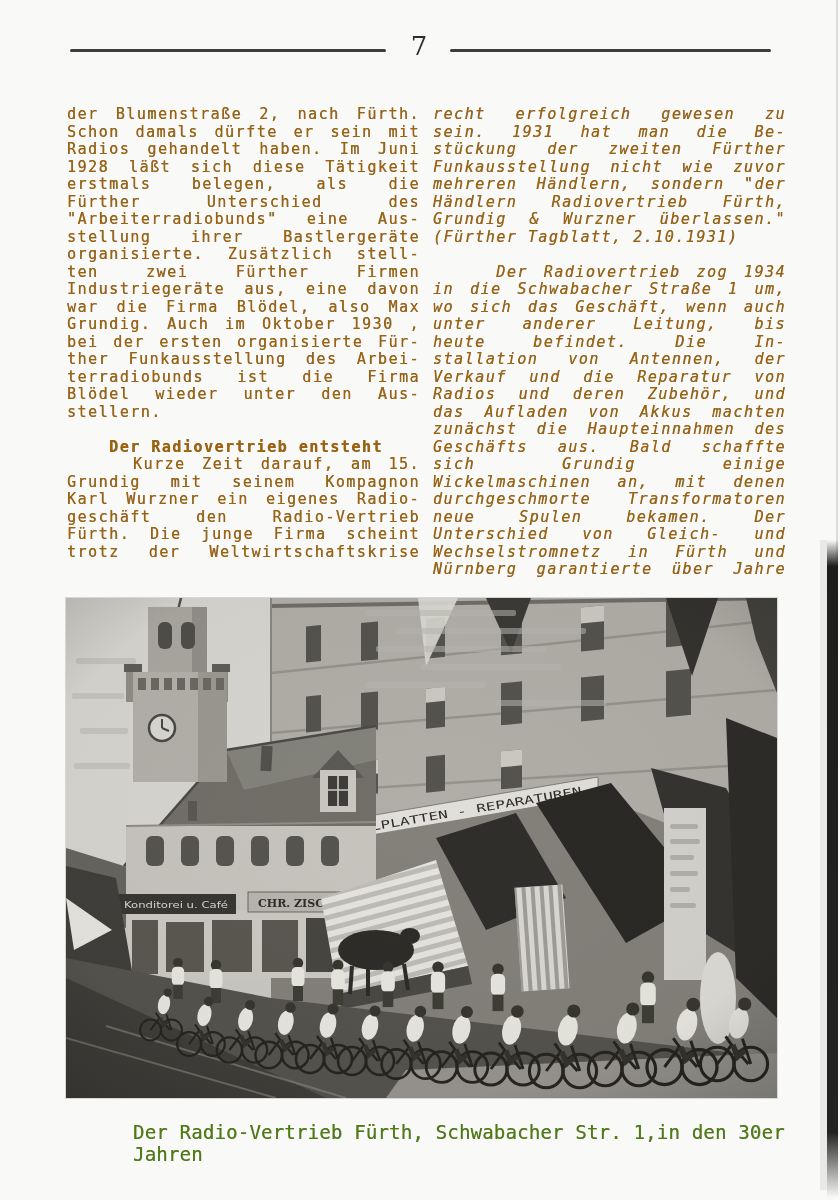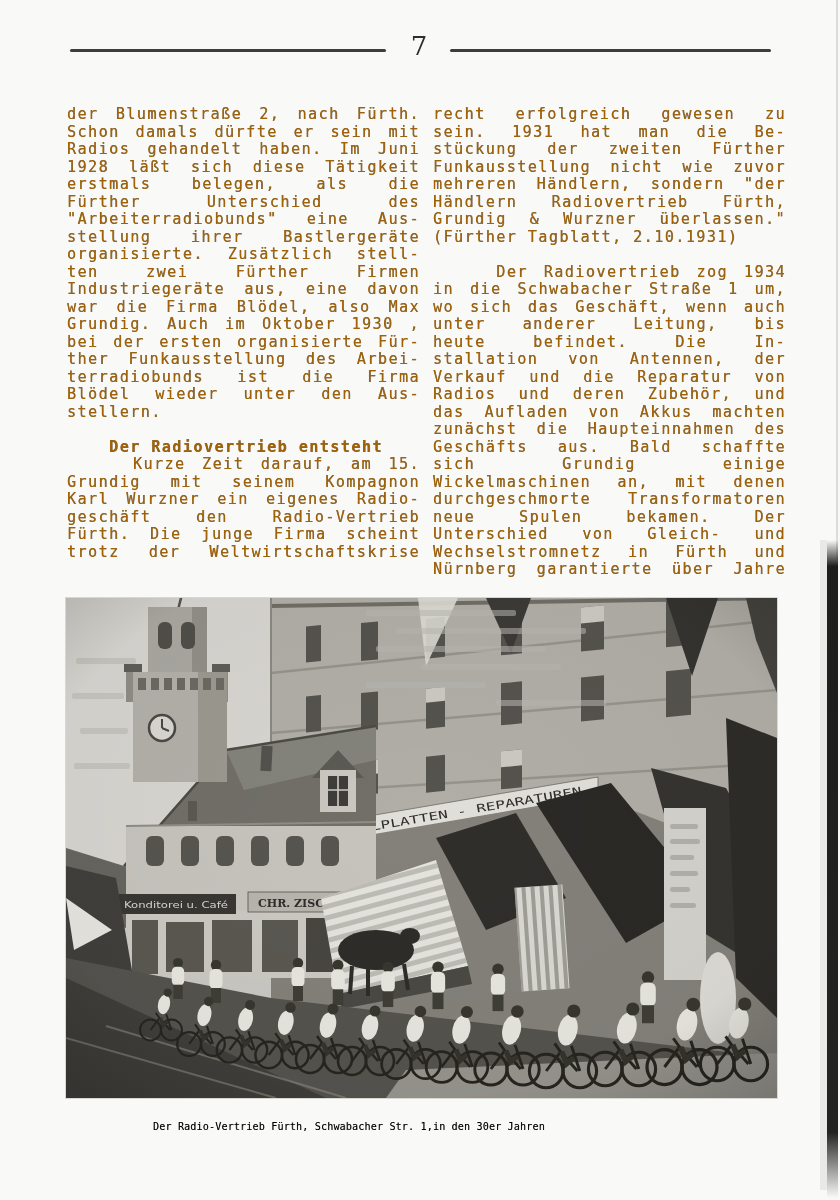--- a/index.html
+++ b/index.html
@@ -8,31 +8,31 @@
   
   .rule{position:absolute;height:3px;background:#3d3d3d;border-radius:2px;}
   .rule.left{left:70px;top:49px;width:316px;}
   .rule.right{left:450px;top:49px;width:321px;}
   .pagenum{position:absolute;left:402px;top:31px;width:34px;text-align:center;
            font-family:"DejaVu Serif",serif;font-size:26px;color:#2e2e2e;}
   
   .col{position:absolute;top:106px;width:353px;font-size:15px;line-height:17.5px;
        letter-spacing:1.5px;color:#a16207;text-shadow:0.3px 0 0 rgba(20,20,20,.55);}
   .col.left{left:67px;}
-  .col.right{left:433px;}
+  .col.right{left:433px;font-style:italic;}
   .block.mt{margin-top:17.5px;}
   .ln{text-align:justify;text-align-last:justify;white-space:normal;}
   .ln.last{text-align-last:auto;}
   .block.hd .ln{font-weight:bold;text-align-last:auto;}
   
   .photo{position:absolute;left:66px;top:598px;width:711px;height:500px;background:#c9c8c3;
          box-shadow:0 0 0 1px #d8d7d2;}
   .photo svg{display:block;width:100%;height:100%;}
-  .caption{position:absolute;left:133px;top:1121px;font-size:10px;letter-spacing:.2px;
-           color:#000000;text-shadow:0.3px 0 0 rgba(20,20,20,.5);margin-left:20px;}
+  .caption{position:absolute;left:133px;top:1121px;font-size:19px;letter-spacing:.2px;
+           color:#4d7c0f;text-shadow:0.3px 0 0 rgba(20,20,20,.5);}
   
   .edge-line{position:absolute;right:2px;top:0;width:2px;height:560px;background:#dcdcda;}
   .edge-bar{position:absolute;left:827px;top:540px;width:11px;height:658px;
             background:linear-gradient(to bottom,rgba(25,25,23,0) 0%,#1d1d1b 4%,#232321 90%,rgba(25,25,23,0) 100%);
             border-radius:2px;}
   .edge-soft{position:absolute;left:820px;top:540px;width:7px;height:650px;background:rgba(120,120,115,.12);}
 </style>
 </head>
 <body>
 

